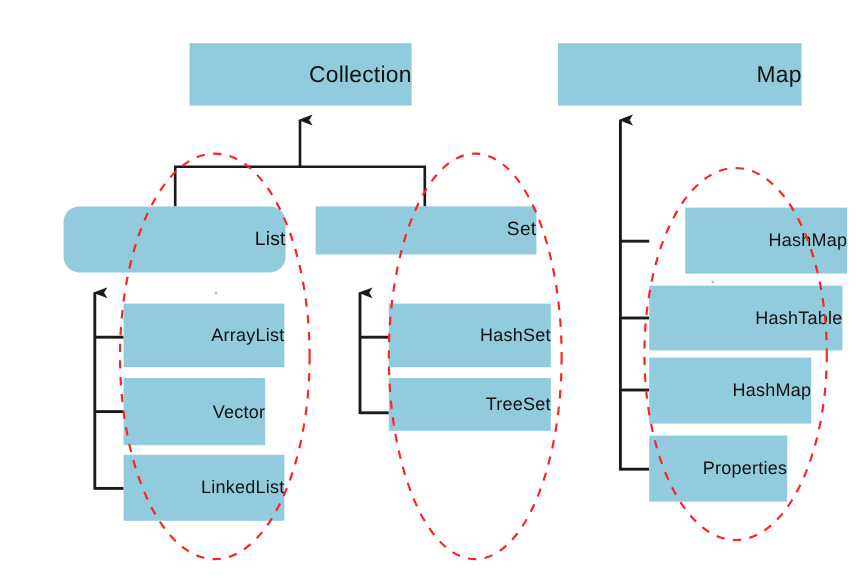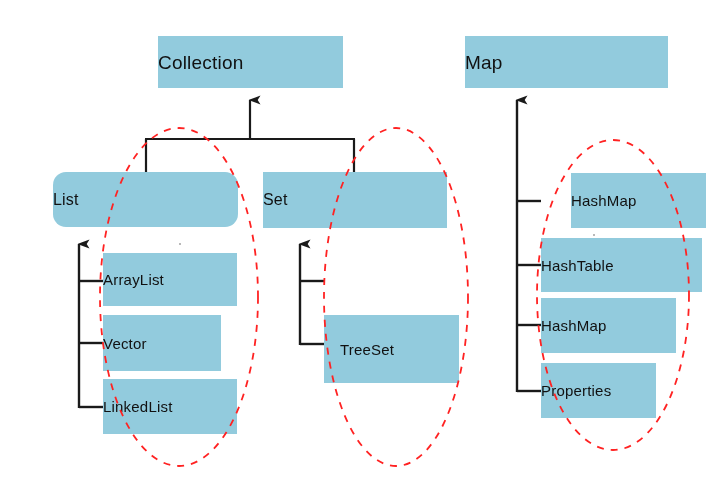--- a/index.html
+++ b/index.html
@@ -15,21 +15,21 @@
     width: 715px;
     height: 485px;
     background: #ffffff;
     overflow: hidden;
   }
   .node {
     position: absolute;
     background: #92cbdd;
     display: flex;
     align-items: center;
-    justify-content: flex-start;
+    justify-content: flex-end;
     color: #111111;
     font-family: "Liberation Sans", sans-serif;
     box-sizing: border-box;
     z-index: 3;
   }
   .node-label {
     font-size: 15px;
     line-height: 1;
     letter-spacing: 0.2px;
     white-space: nowrap;
@@ -109,35 +109,38 @@
   </div>
 
   <div class="node root" style="left:465px; top:36px; width:203px; height:52px;">
     <span class="node-label">Map</span>
   </div>
 
   <div class="node mid" style="left:53px; top:172px; width:185px; height:55px;border-radius:13px;">
     <span class="node-label">List</span>
   </div>
 
-  <div class="node mid" style="left:263px; top:172px; width:184px; height:56px;">
+  <div class="node mid" style="left:263px; top:172px; width:184px; height:40px;">
     <span class="node-label">Set</span>
   </div>
 
   <div class="node" style="left:103px; top:253px; width:134px; height:53px;">
     <span class="node-label">ArrayList</span>
   </div>
   <div class="node" style="left:103px; top:315px; width:118px; height:56px;">
     <span class="node-label">Vector</span>
   </div>
   <div class="node" style="left:103px; top:379px; width:134px; height:55px;">
     <span class="node-label">LinkedList</span>
   </div>
 
-  <div class="node" style="left:324px; top:315px; width:135px; height:68px;padding-left:16px;">
+  <div class="node" style="left:324px; top:253px; width:135px; height:53px;">
+    <span class="node-label">HashSet</span>
+  </div>
+  <div class="node" style="left:324px; top:315px; width:135px; height:44px;padding-left:16px;">
     <span class="node-label">TreeSet</span>
   </div>
 
   <div class="node" style="left:571px; top:173px; width:135px; height:55px;">
     <span class="node-label">HashMap</span>
   </div>
   <div class="node" style="left:541px; top:238px; width:161px; height:54px;">
     <span class="node-label">HashTable</span>
   </div>
   <div class="node" style="left:541px; top:298px; width:135px; height:55px;">

